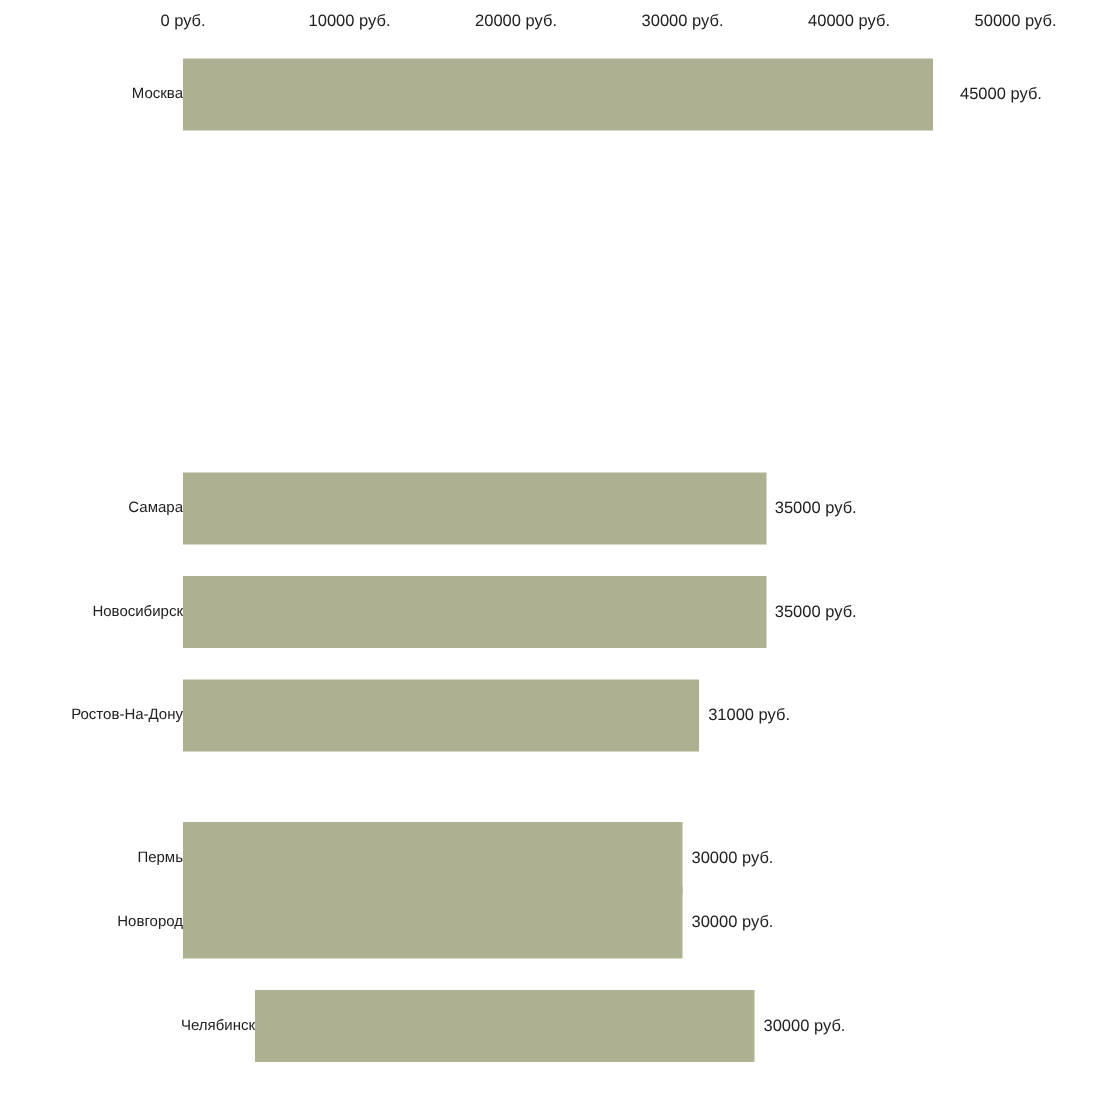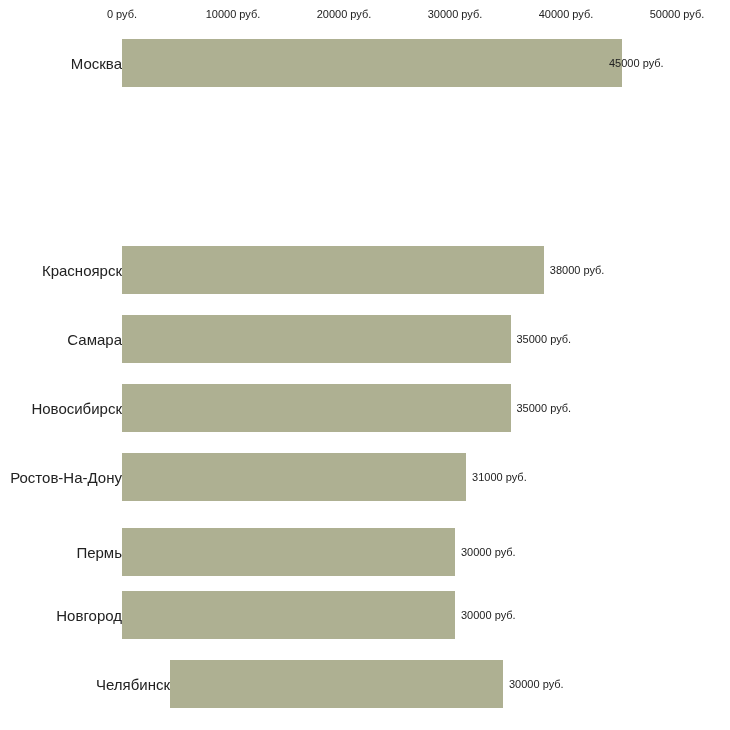--- a/index.html
+++ b/index.html
@@ -44,21 +44,21 @@
     position: absolute;
     left: 0;
     width: 730px;
     height: 68px;
   }
   .cat-label {
     position: absolute;
     right: 608px;
     top: 50%;
     transform: translateY(-50%);
-    font-size: 15px;
+    font-size: 10px;
     color: #222222;
     white-space: nowrap;
     text-align: center;
   }
   .bar {
     position: absolute;
     left: 122px;
     top: 50%;
     transform: translateY(-50%);
     height: 48px;
@@ -82,43 +82,38 @@
       <div class="tick-label" style="left: 233px;">10000 руб.</div>
       <div class="tick-label" style="left: 344px;">20000 руб.</div>
       <div class="tick-label" style="left: 455px;">30000 руб.</div>
       <div class="tick-label" style="left: 566px;">40000 руб.</div>
       <div class="tick-label" style="left: 677px;">50000 руб.</div>
     </div>
   <div class="plot-area">
       <div class="row" style="top: 0px; height: 69px;">
         <div class="cat-label">Москва</div>
         <div class="bar" style="width: 499.5px; background: rgb(174, 176, 146);"></div>
-        <div class="bar-value" style="left: 609px;">45000 руб.</div>
-      </div>
-      <div class="row" style="top: 207px; height: 69px;">
-        <div class="cat-label">Красноярск</div>
-        <div class="bar" style="width: 421.8px; background: rgb(174, 176, 146);"></div>
-        <div class="bar-value" style="left: 549.8px;">38000 руб.</div>
+        <div class="bar-value" style="left: 640px;">45000 руб.</div>
       </div>
       <div class="row" style="top: 276px; height: 69px;">
         <div class="cat-label">Самара</div>
         <div class="bar" style="width: 388.5px; background: rgb(174, 176, 146);"></div>
         <div class="bar-value" style="left: 516.5px;">35000 руб.</div>
       </div>
       <div class="row" style="top: 345px; height: 69px;">
         <div class="cat-label">Новосибирск</div>
         <div class="bar" style="width: 388.5px; background: rgb(174, 176, 146);"></div>
         <div class="bar-value" style="left: 516.5px;">35000 руб.</div>
       </div>
       <div class="row" style="top: 414px; height: 69px;">
         <div class="cat-label">Ростов-На-Дону</div>
         <div class="bar" style="width: 344.1px; background: rgb(174, 176, 146);"></div>
         <div class="bar-value" style="left: 472.1px;">31000 руб.</div>
       </div>
-      <div class="row" style="top: 489px; height: 69px;">
+      <div class="row" style="top: 509px; height: 69px;">
         <div class="cat-label">Пермь</div>
         <div class="bar" style="width: 333px; background: rgb(174, 176, 146);"></div>
         <div class="bar-value" style="left: 461px;">30000 руб.</div>
       </div>
       <div class="row" style="top: 552px; height: 69px;">
         <div class="cat-label">Новгород</div>
         <div class="bar" style="width: 333px; background: rgb(174, 176, 146);"></div>
         <div class="bar-value" style="left: 461px;">30000 руб.</div>
       </div>
       <div class="row" style="top: 621px; height: 69px; margin-left: 48px;">

